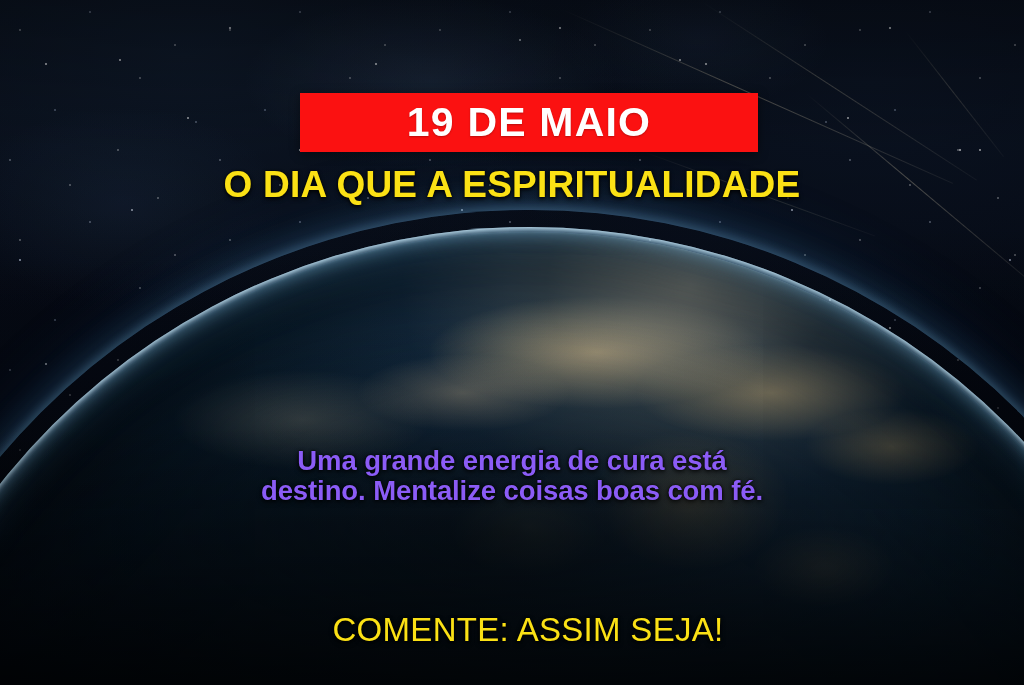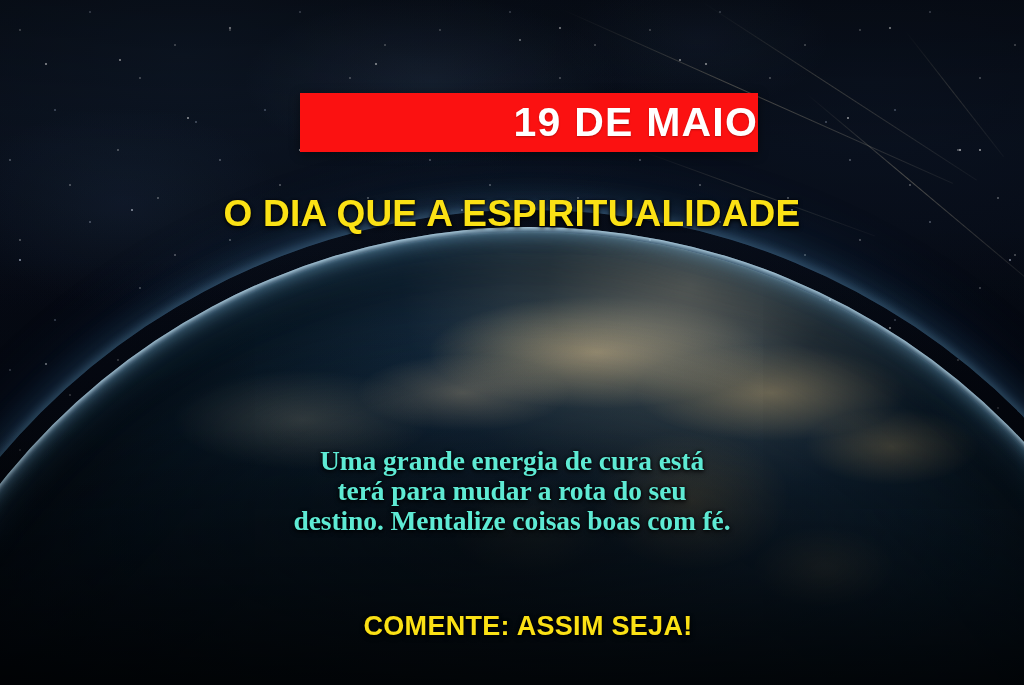--- a/index.html
+++ b/index.html
@@ -190,21 +190,21 @@
   
   .date-banner {
     position: absolute;
     left: 300px;
     top: 93px;
     width: 458px;
     height: 59px;
     background: #FB1111;
     display: flex;
     align-items: center;
-    justify-content: flex-end;
+    justify-content: center;
     box-shadow: 0 2px 10px rgba(0,0,0,0.45);
   }
   .date-banner-text {
     color: #ffffff;
     font-size: 41px;
     font-weight: bold;
     letter-spacing: 1.2px;
     line-height: 1;
     white-space: nowrap;
     text-shadow: 0 1px 2px rgba(0,0,0,0.25);
@@ -217,51 +217,49 @@
     right: 0;
     top: 166px;
     color: #FBE115;
     font-size: 37px;
     font-weight: bold;
     line-height: 38px;
     letter-spacing: 0.2px;
     text-shadow:
       0 2px 4px rgba(0,0,0,0.85),
       0 0 2px rgba(0,0,0,0.9);
-    margin-top: 29px;
   }
   .headline-line { display: block; white-space: nowrap; }
 
   
   .body-copy {
     position: absolute;
     left: 0;
     right: 0;
     top: 446px;
-    color: #5eead4;
+    color: #8b5cf6;
     font-size: 27.5px;
     font-weight: bold;
     line-height: 30px;
     letter-spacing: -0.1px;
     text-shadow:
       0 2px 5px rgba(0,0,0,0.9),
       0 0 3px rgba(0,0,0,0.85);
-    font-family: Liberation Serif, serif;
   }
   .body-line { display: block; white-space: nowrap; }
 
   
   .cta {
     position: absolute;
     left: 0;
     right: 0;
     top: 612px;
     color: #FBE115;
-    font-size: 27px;
-    font-weight: bold;
+    font-size: 33px;
+    font-weight: normal;
     letter-spacing: 0.3px;
     line-height: 1.1;
     white-space: nowrap;
     text-shadow:
       0 2px 5px rgba(0,0,0,0.9),
       0 0 3px rgba(0,0,0,0.9);
     margin-left: 32px;
   }
 </style>
 </head>
@@ -297,20 +295,19 @@
     <div class="date-banner">
       <span class="date-banner-text">19 DE MAIO</span>
     </div>
 
     <div class="headline">
       <span class="headline-line">O DIA QUE A ESPIRITUALIDADE</span>
     </div>
 
     <div class="body-copy">
       <span class="body-line">Uma grande energia de cura está</span>
-      <span class="body-line">terá para mudar a rota do seu</span>
       <span class="body-line">destino. Mentalize coisas boas com fé.</span>
     </div>
 
     <div class="cta">COMENTE: ASSIM SEJA!</div>
 
   </div>
 </div>
 
 </body></html>

